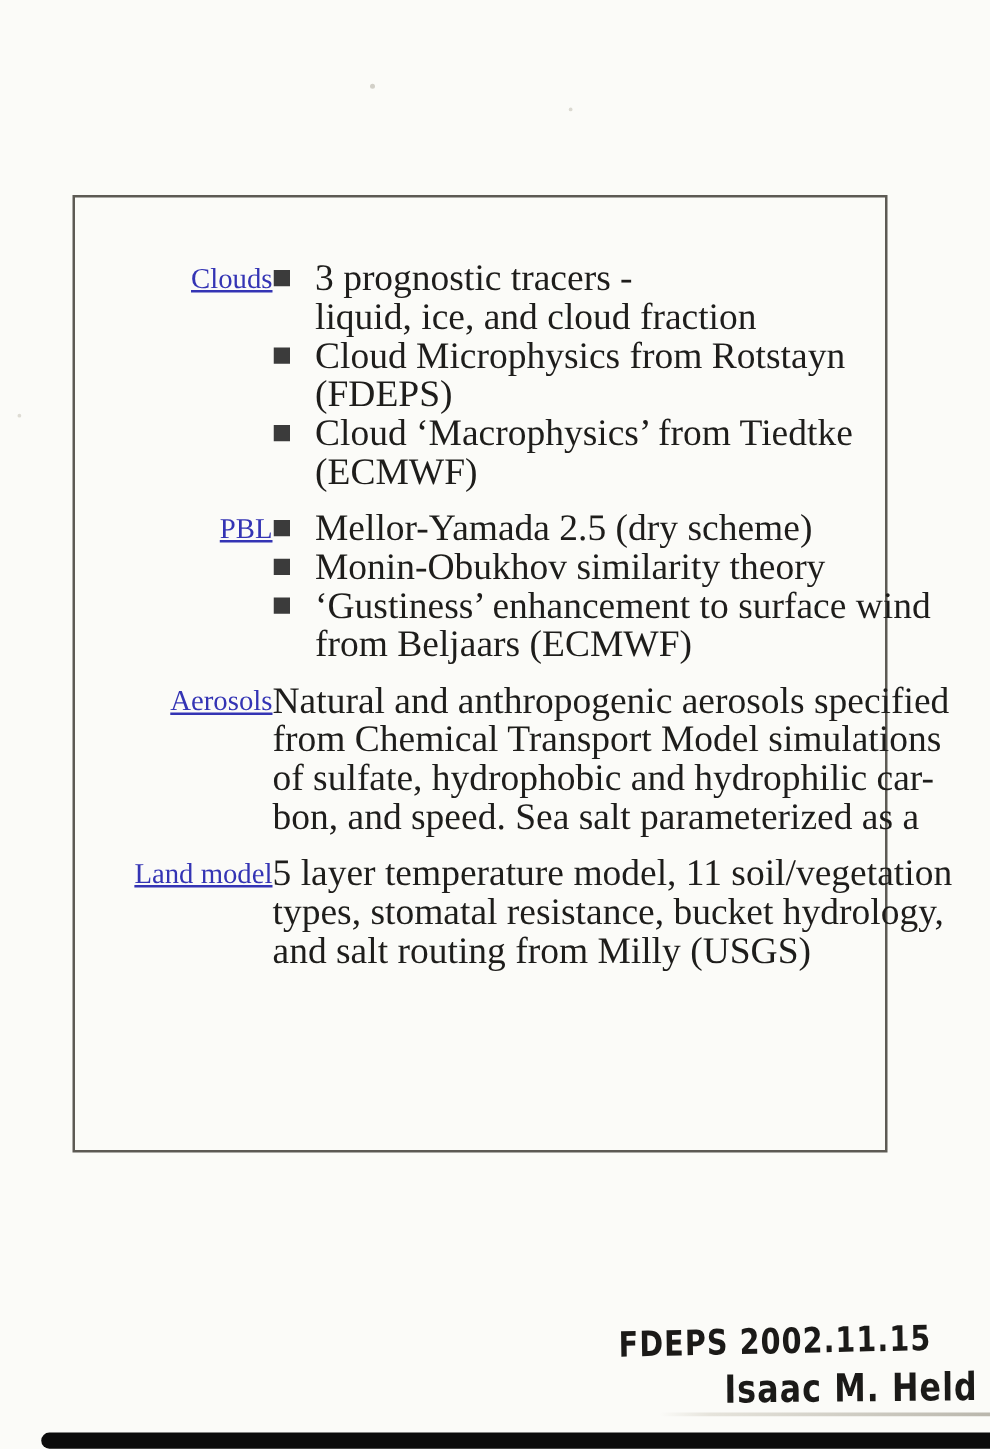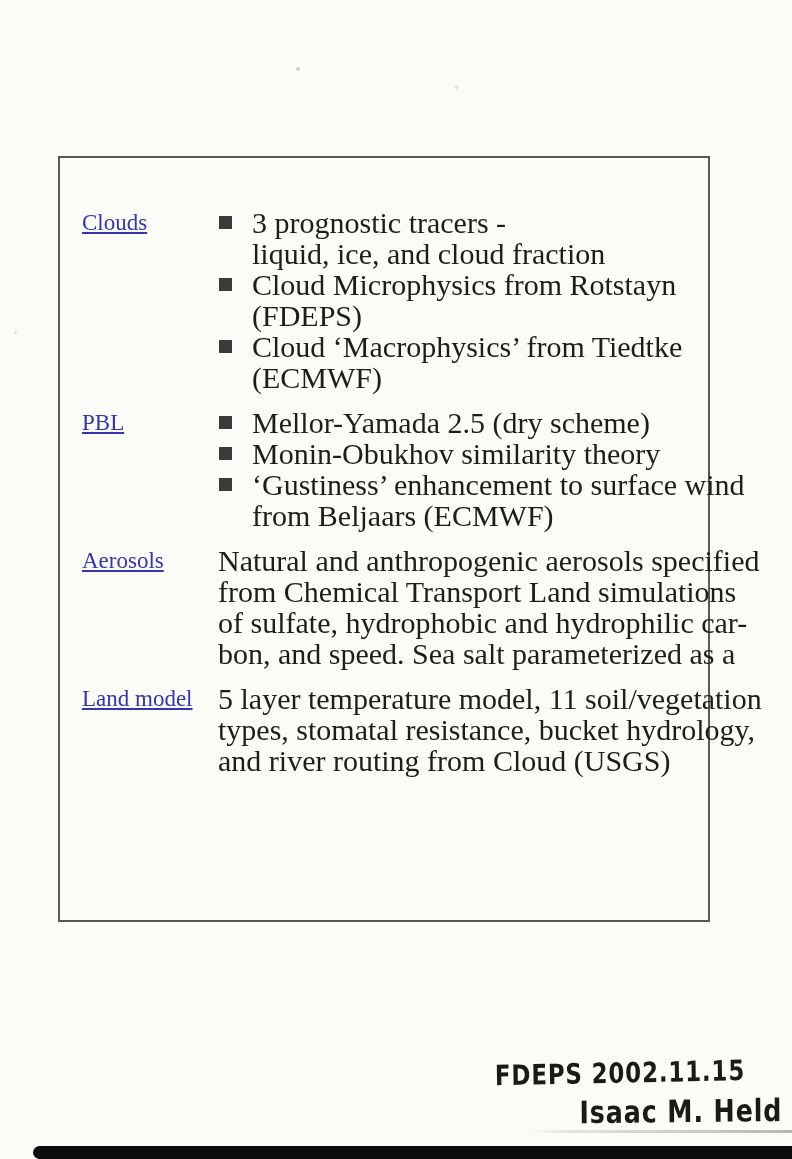--- a/index.html
+++ b/index.html
@@ -18,21 +18,21 @@
   }
   .content-box{
     position:absolute;left:58px;top:156px;width:652px;height:766px;
     box-sizing:border-box;border:2px solid var(--border-gray);
     padding:49px 8px 0 22px;
   }
   .section-row{display:flex;margin-bottom:14px}
   .section-label{
     flex:0 0 136px;width:136px;
     color:var(--link-blue);text-decoration:underline;
-    font-size:23px;line-height:31px;cursor:pointer;
+    font-size:23px;line-height:31px;cursor:pointer;text-align:right;
   }
   .section-content{font-size:30px;line-height:31px;color:var(--body-text);flex:1 1 auto}
   .line{white-space:nowrap}
   .bullet-item{position:relative;padding-left:34px}
   .bullet-square{
     position:absolute;left:1px;top:9px;width:13px;height:13px;
     background:var(--bullet-gray);
   }
   .handwriting{
     position:absolute;color:#1b1a18;
@@ -101,31 +101,31 @@
             <span class="bullet-square"></span>
             <div class="line">‘Gustiness’ enhancement to surface wind</div>
             <div class="line">from Beljaars (ECMWF)</div>
           </div>
         </div>
       </div>
       <div class="section-row">
         <a class="section-label">Aerosols</a>
         <div class="section-content">
           <div class="line">Natural and anthropogenic aerosols specified</div>
-          <div class="line">from Chemical Transport Land simulations</div>
+          <div class="line">from Chemical Transport Model simulations</div>
           <div class="line">of sulfate, hydrophobic and hydrophilic car-</div>
           <div class="line">bon, and speed. Sea salt parameterized as a</div>
         </div>
       </div>
       <div class="section-row">
         <a class="section-label">Land model</a>
         <div class="section-content">
           <div class="line">5 layer temperature model, 11 soil/vegetation</div>
           <div class="line">types, stomatal resistance, bucket hydrology,</div>
-          <div class="line">and river routing from Cloud (USGS)</div>
+          <div class="line">and salt routing from Milly (USGS)</div>
         </div>
       </div>
     </div>
 
   <div class="handwriting hw-date">FDEPS 2002.11.15</div>
 
   <div class="handwriting hw-author">Isaac M. Held</div>
 
   <div class="signature-underline"></div>
 

